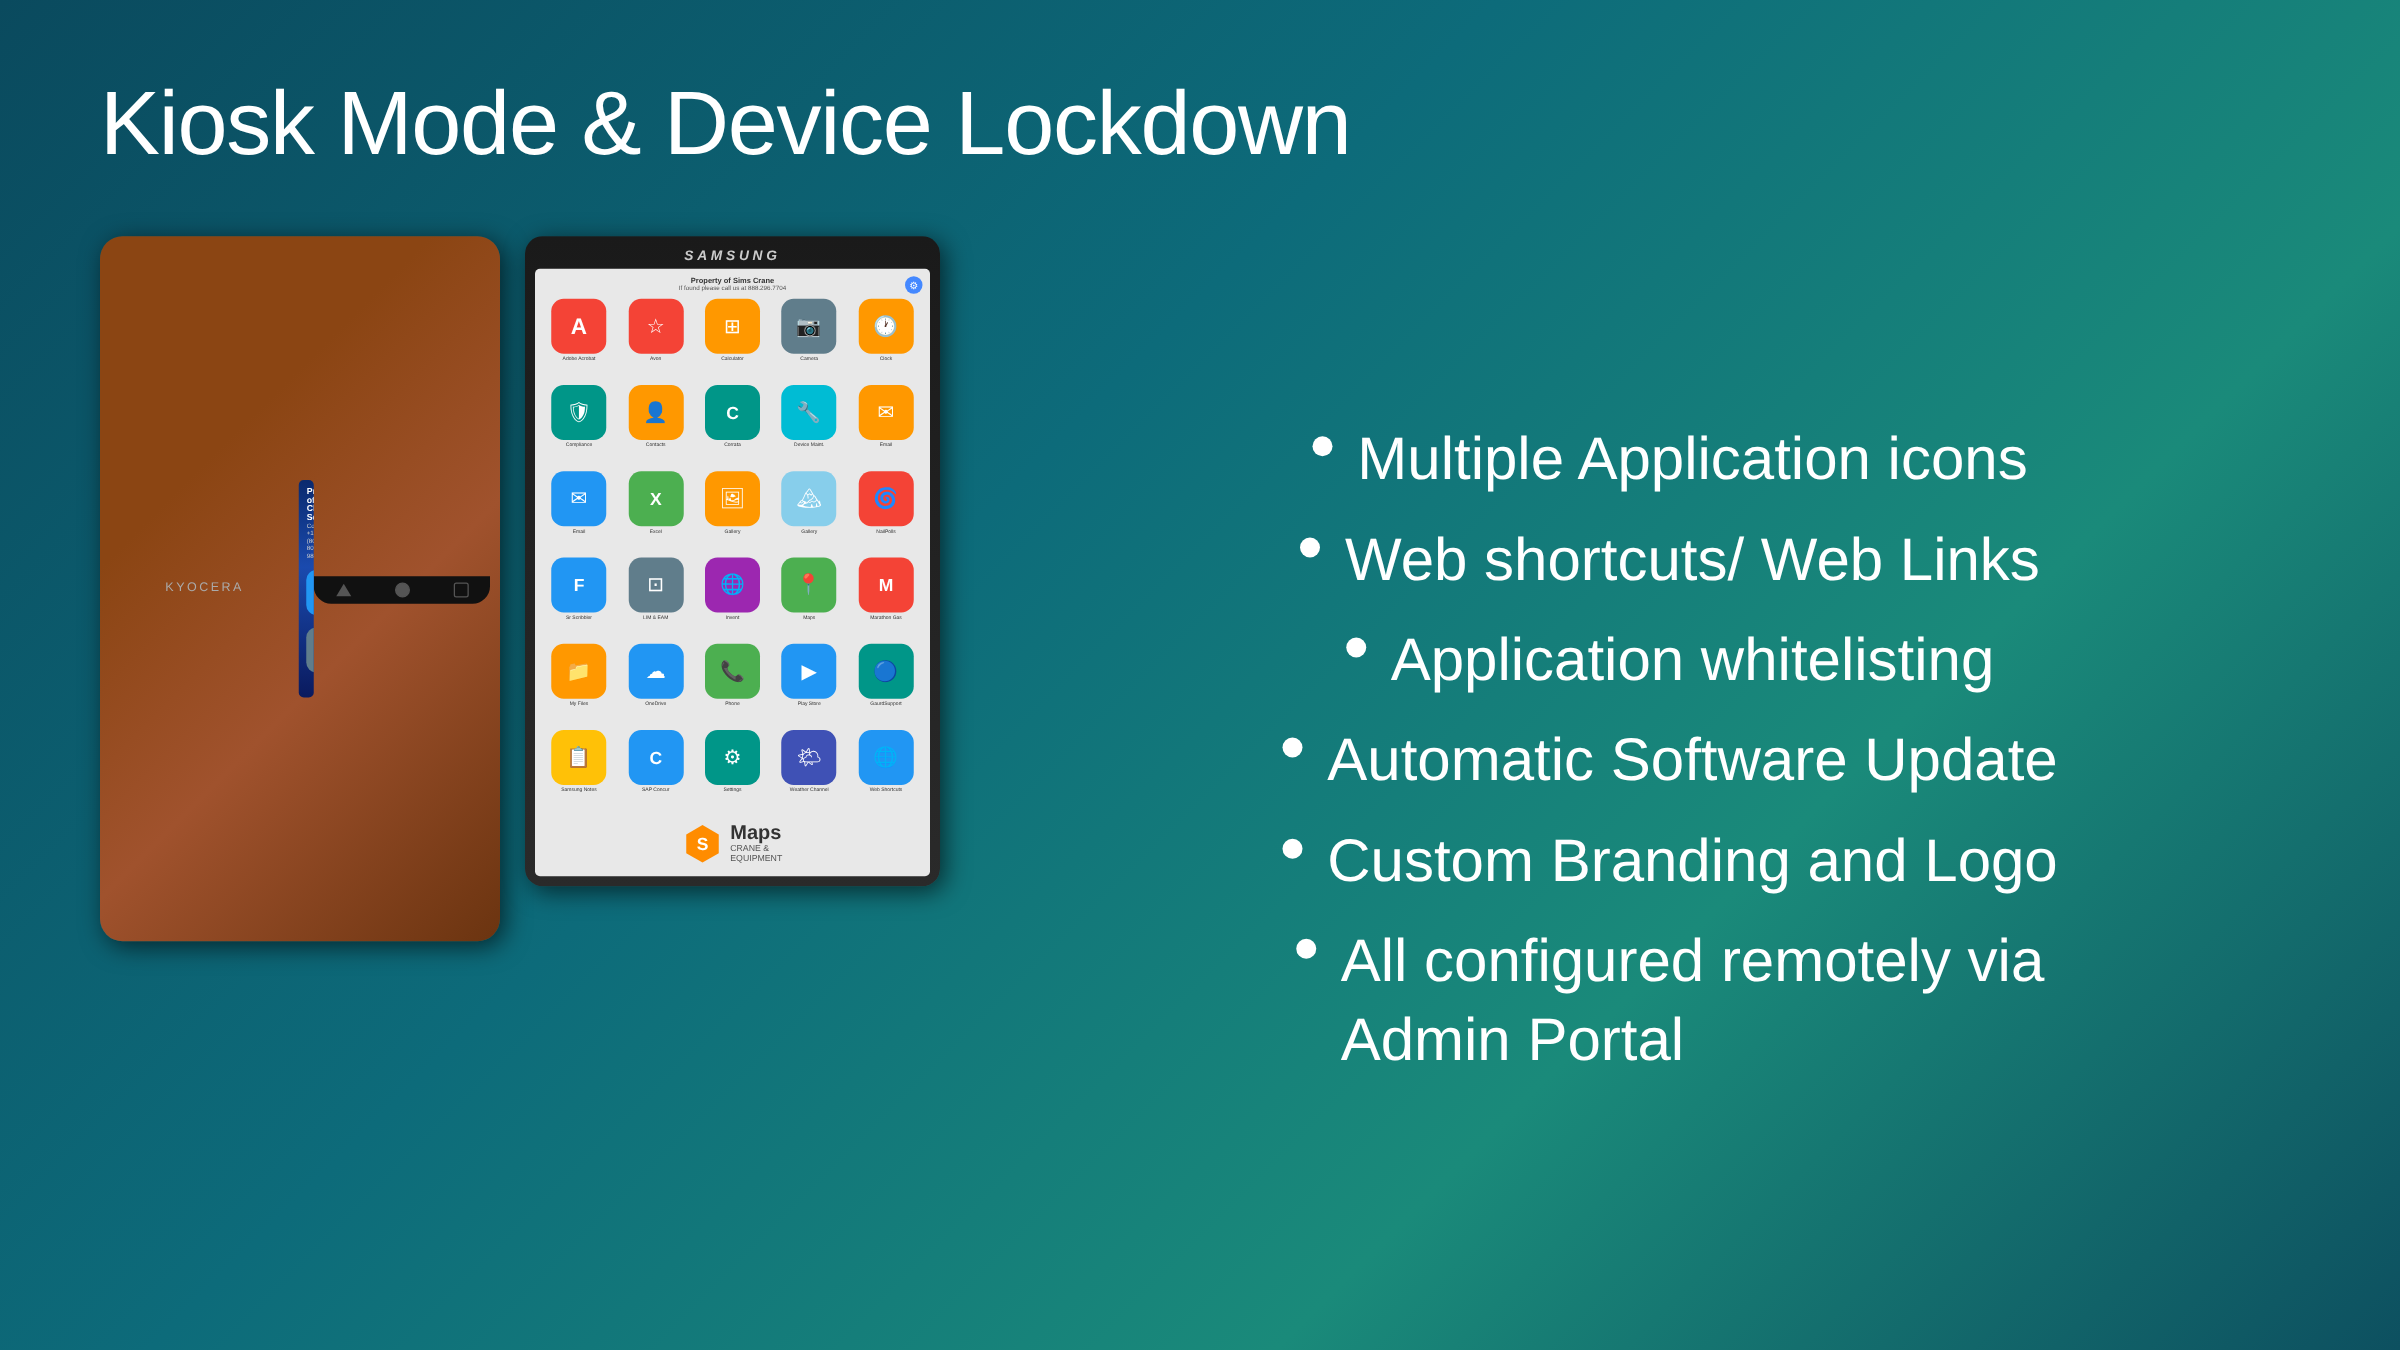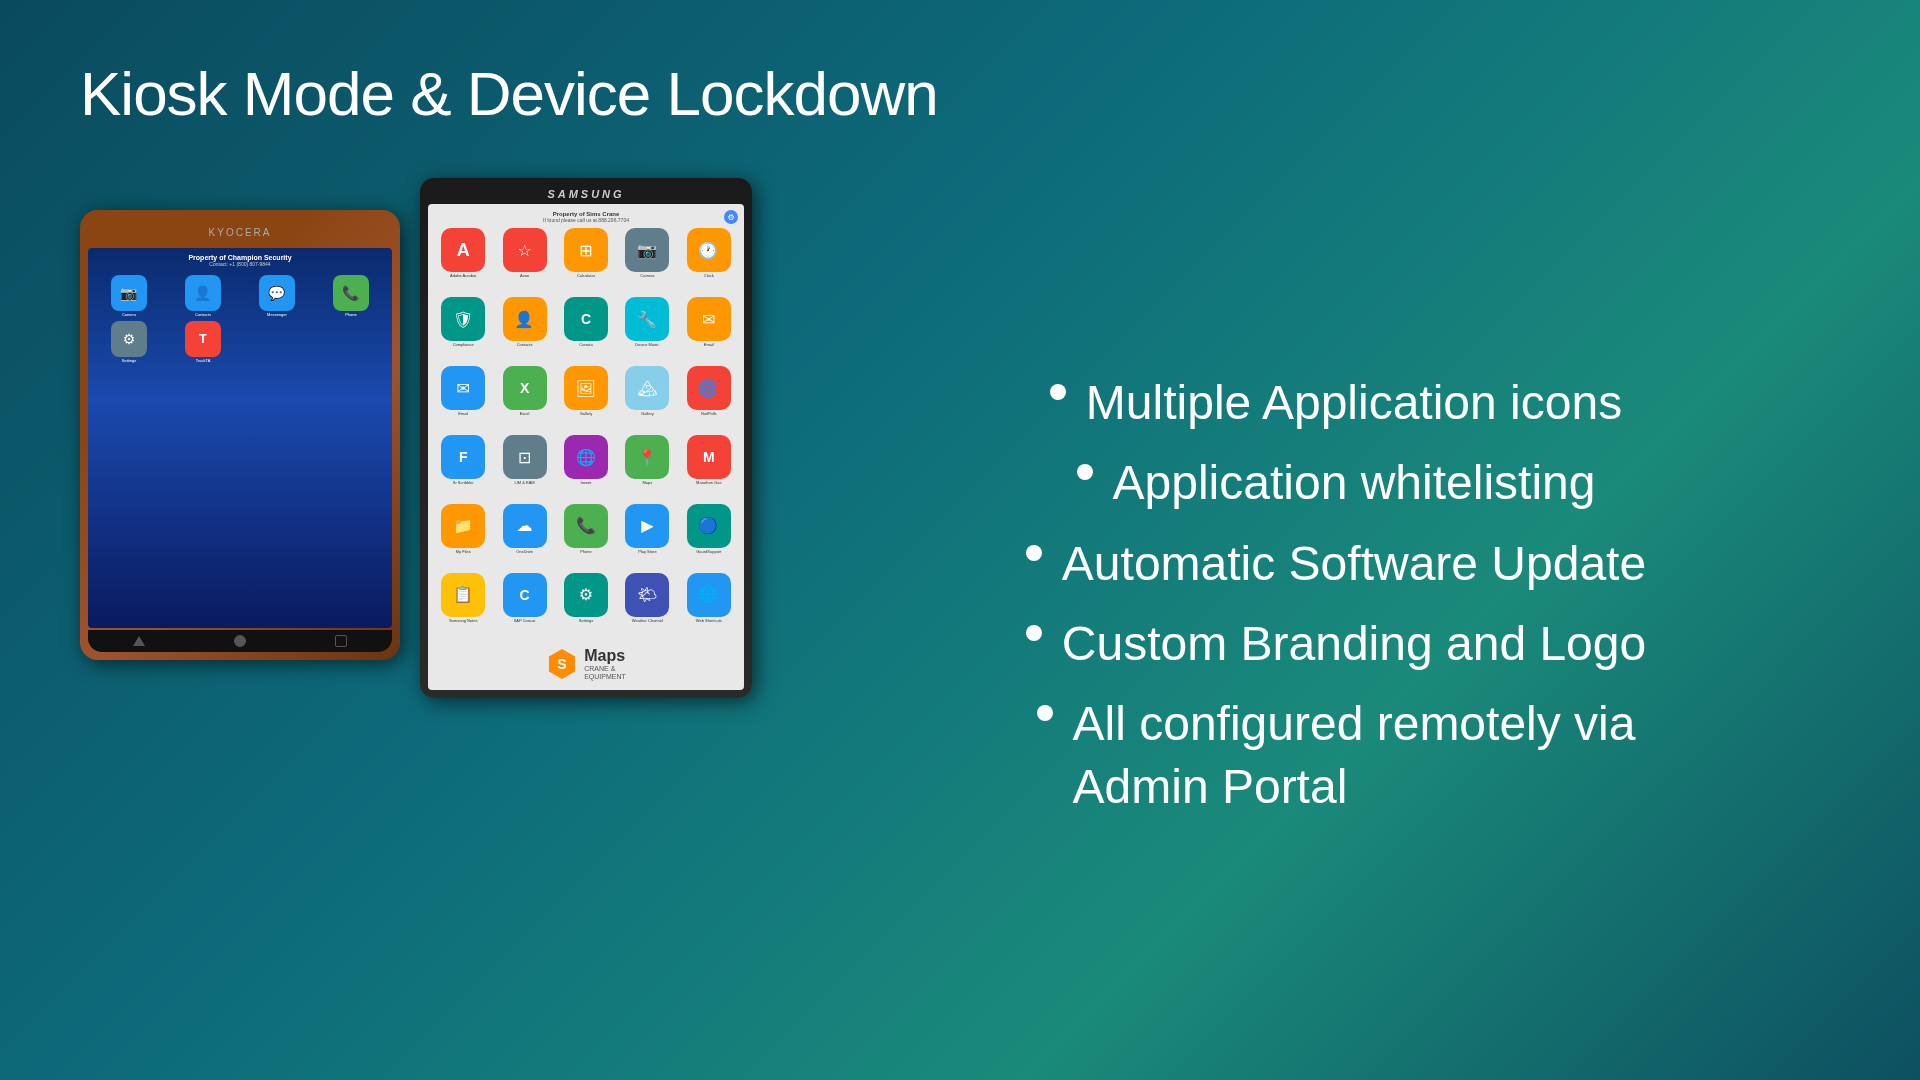--- a/index.html
+++ b/index.html
@@ -15,21 +15,21 @@
 
     .slide {
       width: 1920px;
       height: 1080px;
       padding: 60px 80px 60px 80px;
       display: flex;
       flex-direction: column;
     }
 
     .title {
-      font-size: 62px;
+      font-size: 72px;
       font-weight: 300;
       color: white;
       margin-bottom: 50px;
       letter-spacing: -1px;
       line-height: 1.1;
     }
 
     .content-area {
       display: flex;
       flex-direction: row;
@@ -40,30 +40,29 @@
     .images-section {
       display: flex;
       flex-direction: row;
       gap: 20px;
       align-items: flex-start;
     }
 
     
     .phone-outer {
       width: 320px;
-      height: 450px;
+      height: 564px;
       background: linear-gradient(180deg, #1a1a1a 0%, #2a2a2a 100%);
       border-radius: 18px;
       position: relative;
       display: flex;
-      flex-direction: column;
+      flex-direction: row;
       align-items: center;
       padding: 8px;
       box-shadow: 4px 4px 20px rgba(0,0,0,0.6);
-      margin-top: 32px;
     }
 
     .phone-top-bar {
       width: 100%;
       height: 28px;
       display: flex;
       align-items: center;
       justify-content: center;
       padding: 0 10px;
       margin-bottom: 2px;
@@ -565,20 +564,24 @@
       </div>
     </div>
 
     <div class="bullets-section">
       <div class="bullet-item">
         <div class="bullet-dot"></div>
         <div class="bullet-text">Multiple Application icons</div>
       </div>
       <div class="bullet-item">
         <div class="bullet-dot"></div>
+        <div class="bullet-text">Web shortcuts/ Web Links</div>
+      </div>
+      <div class="bullet-item">
+        <div class="bullet-dot"></div>
         <div class="bullet-text">Application whitelisting</div>
       </div>
       <div class="bullet-item">
         <div class="bullet-dot"></div>
         <div class="bullet-text">Automatic Software Update</div>
       </div>
       <div class="bullet-item">
         <div class="bullet-dot"></div>
         <div class="bullet-text">Custom Branding and Logo</div>
       </div>

